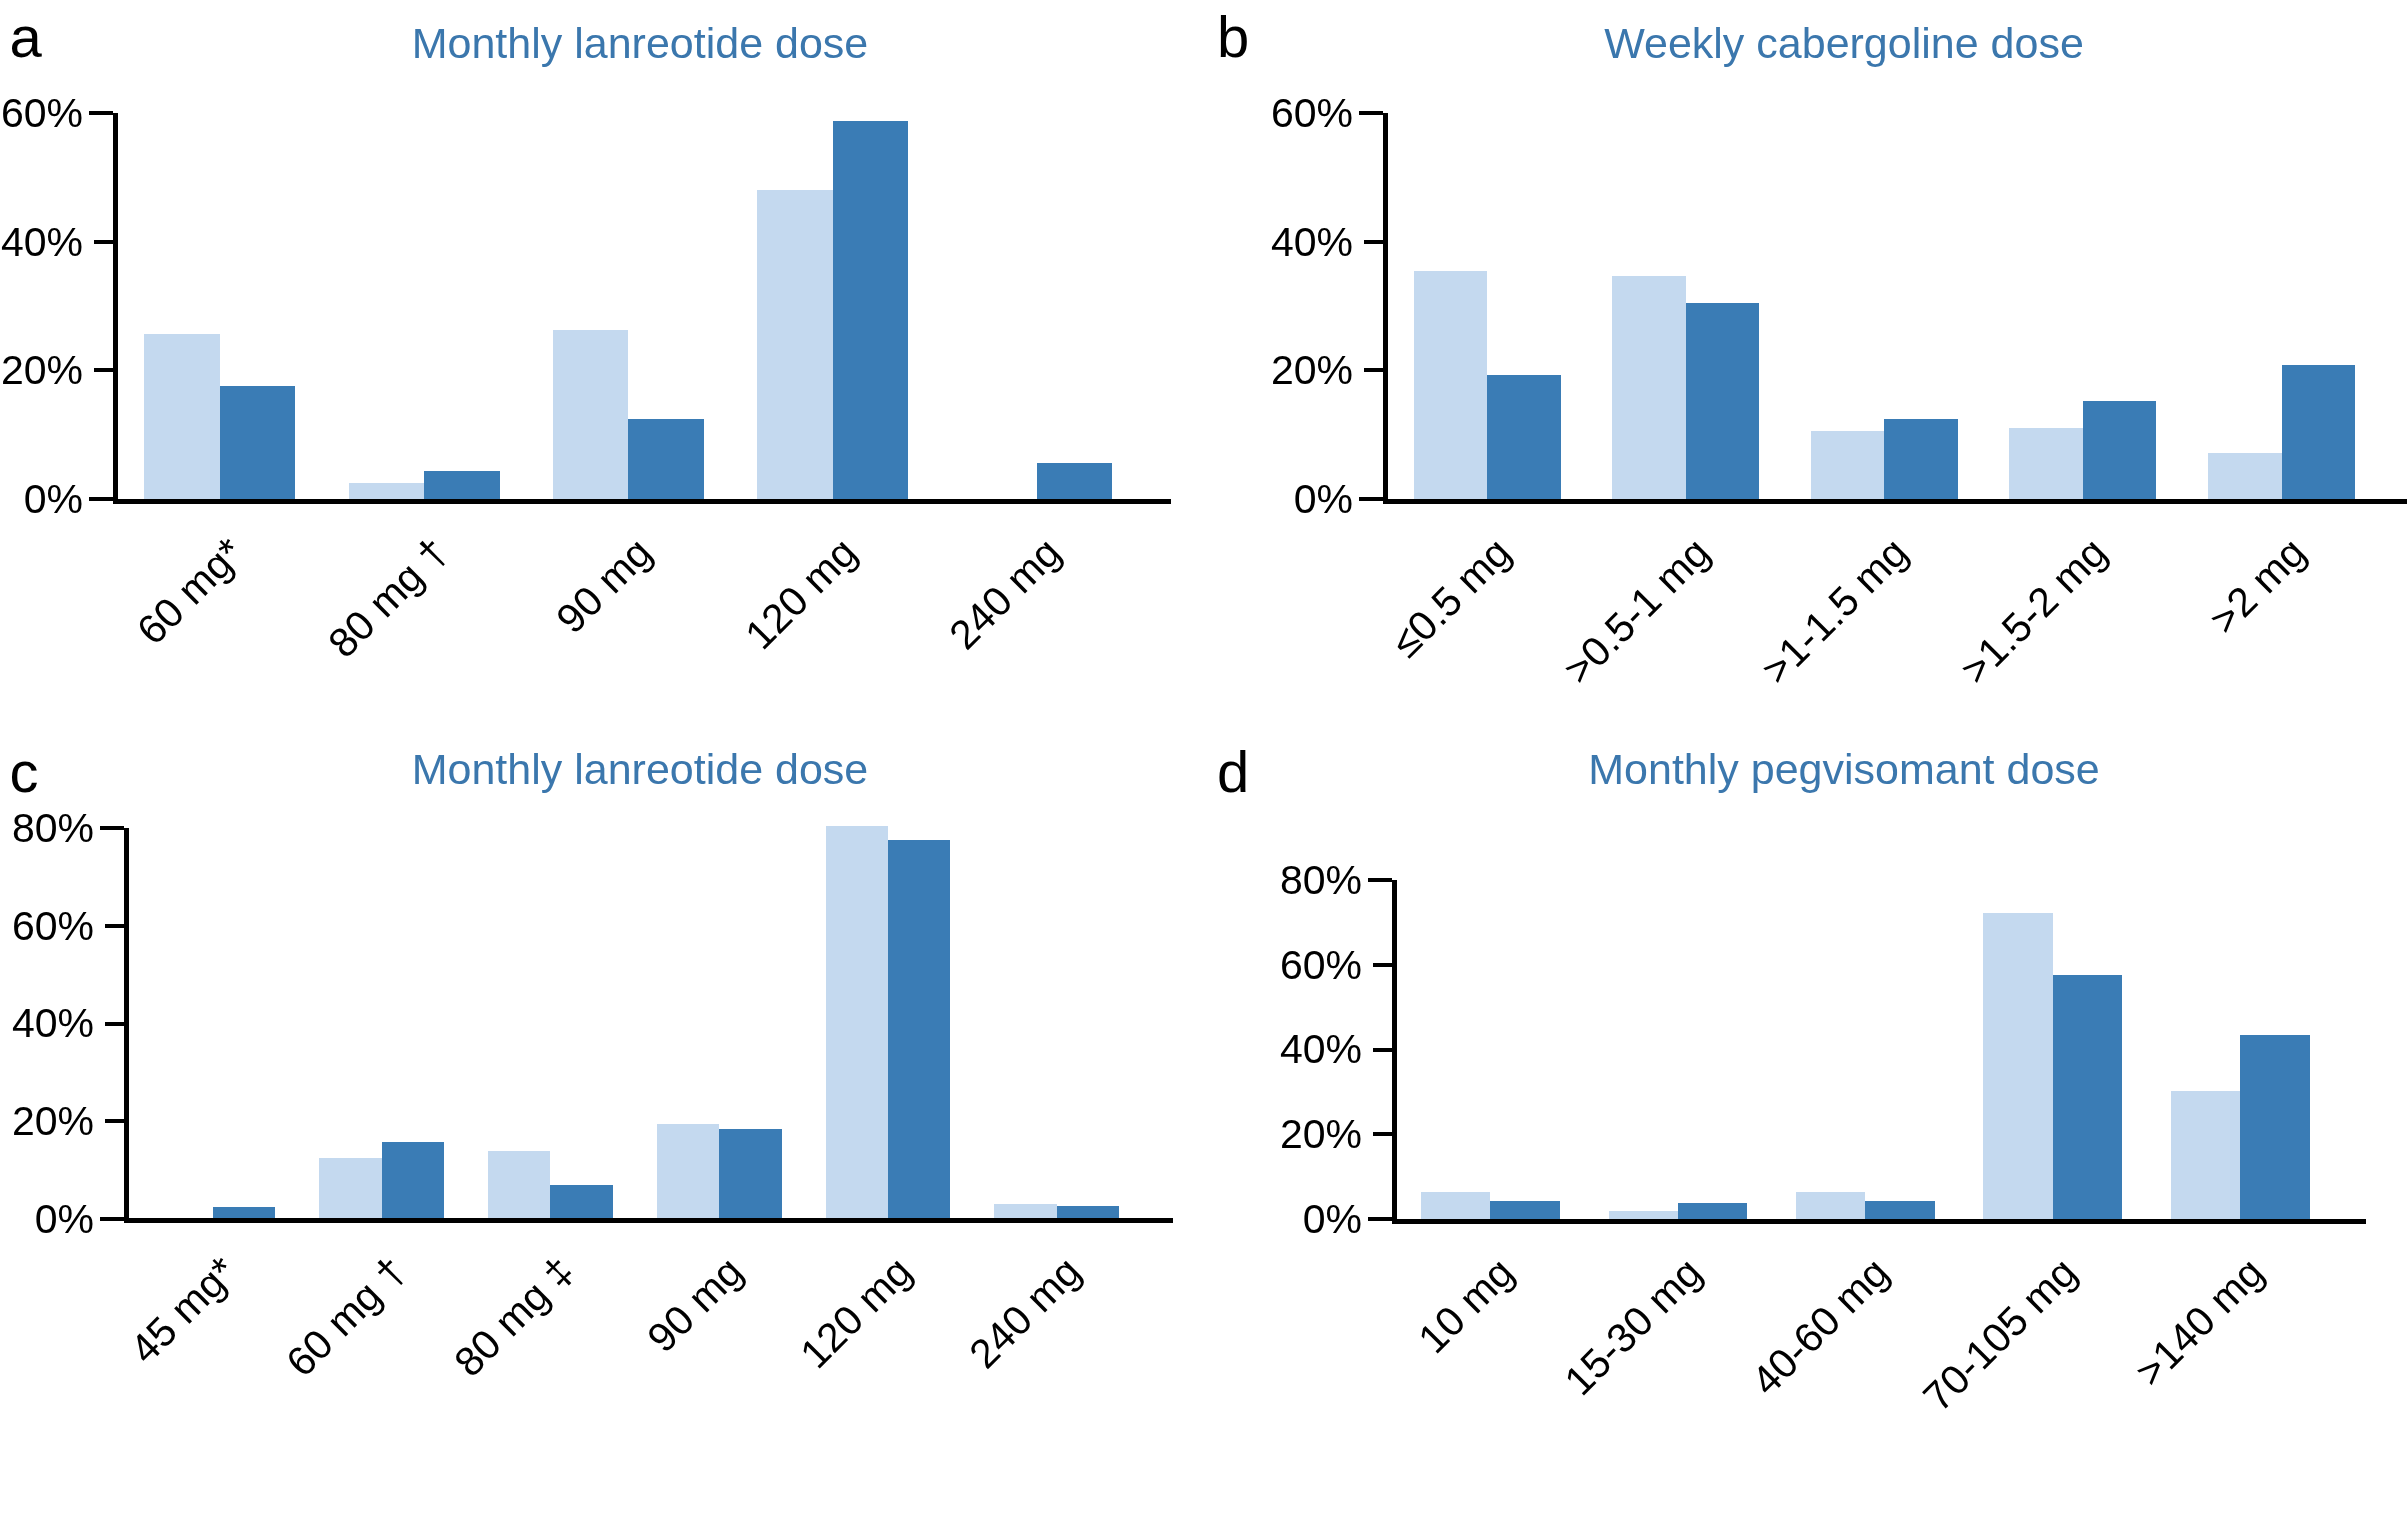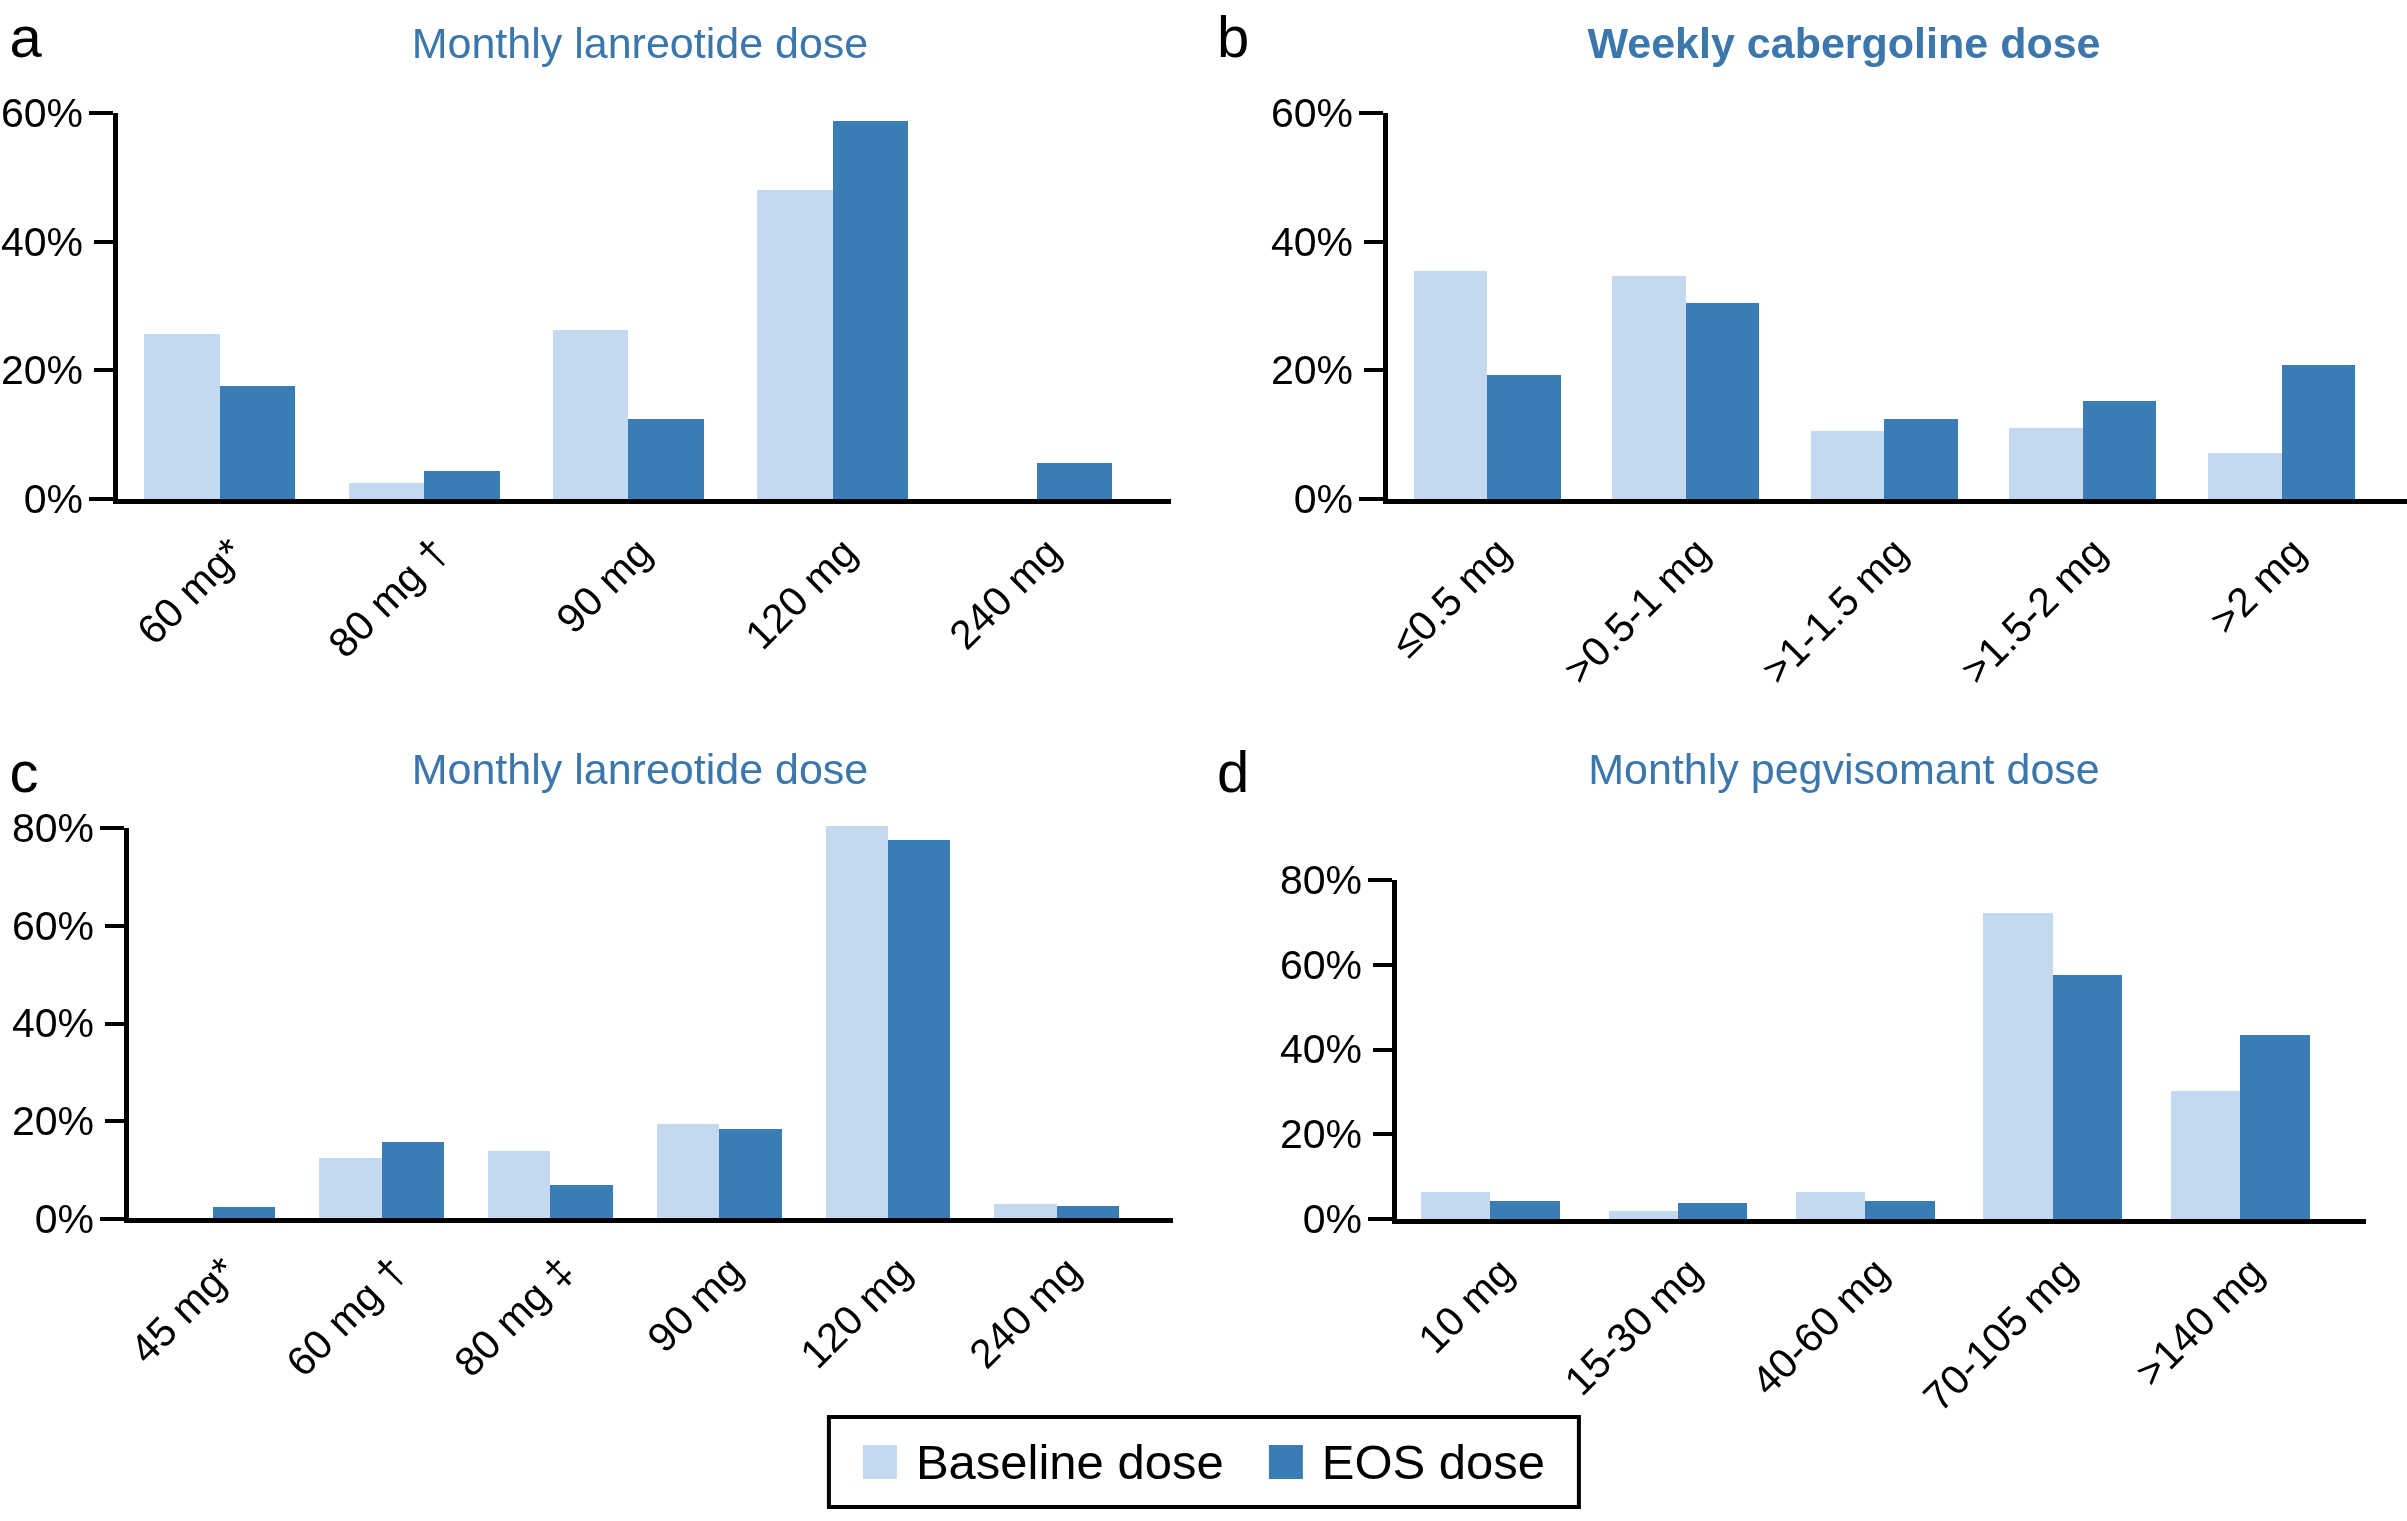--- a/index.html
+++ b/index.html
@@ -224,21 +224,21 @@
           <div class="ytick" style="top: 127px;"></div>
           <div class="ytick-label" style="top: 129px;">40%</div>
           <div class="ytick ytick-major" style="top: -1.9px;"></div>
           <div class="ytick-label" style="top: 0px;">60%</div>
         </div>
     </div>
   </div>
 
   <div class="panel" style="left:1204px; top:0; width:1203px; height:753px;">
     <div class="panel-letter" style="left:13px; top:7.5px;">b</div>
-    <div class="panel-title" style="left:169px; top:19px; width:942px;font-weight:bold;">Weekly cabergoline dose</div>
+    <div class="panel-title" style="left:169px; top:19px; width:942px;">Weekly cabergoline dose</div>
     <div class="plot" style="left:179px; top:113px; width:998px; height:391px;">
       <div class="plot-inner">
         <div class="axis-y-line"></div>
         <div class="axis-x-line"></div>
         <div class="bars">
             <div class="group">
               <div class="bar baseline" style="height: 228px; background: rgb(196, 217, 239);"></div>
               <div class="bar eos" style="height: 124px; background: rgb(58, 124, 181);"></div>
             </div>
             <div class="group">
@@ -407,25 +407,15 @@
           <div class="ytick" style="top: 168px;"></div>
           <div class="ytick-label" style="top: 169px;">40%</div>
           <div class="ytick" style="top: 83px;"></div>
           <div class="ytick-label" style="top: 85px;">60%</div>
           <div class="ytick ytick-major" style="top: -1.9px;"></div>
           <div class="ytick-label" style="top: 0px;">80%</div>
         </div>
     </div>
   </div>
 
-  <div id="legend">
-    <div class="legend-item">
-      <span class="legend-swatch" style="background:#c4d9ef;"></span>
-      <span class="legend-label">Baseline dose</span>
-    </div>
-    <div class="legend-item">
-      <span class="legend-swatch" style="background:#3a7cb5;"></span>
-      <span class="legend-label">EOS dose</span>
-    </div>
-  </div>
 
 </div>
 
 
 </body></html>

